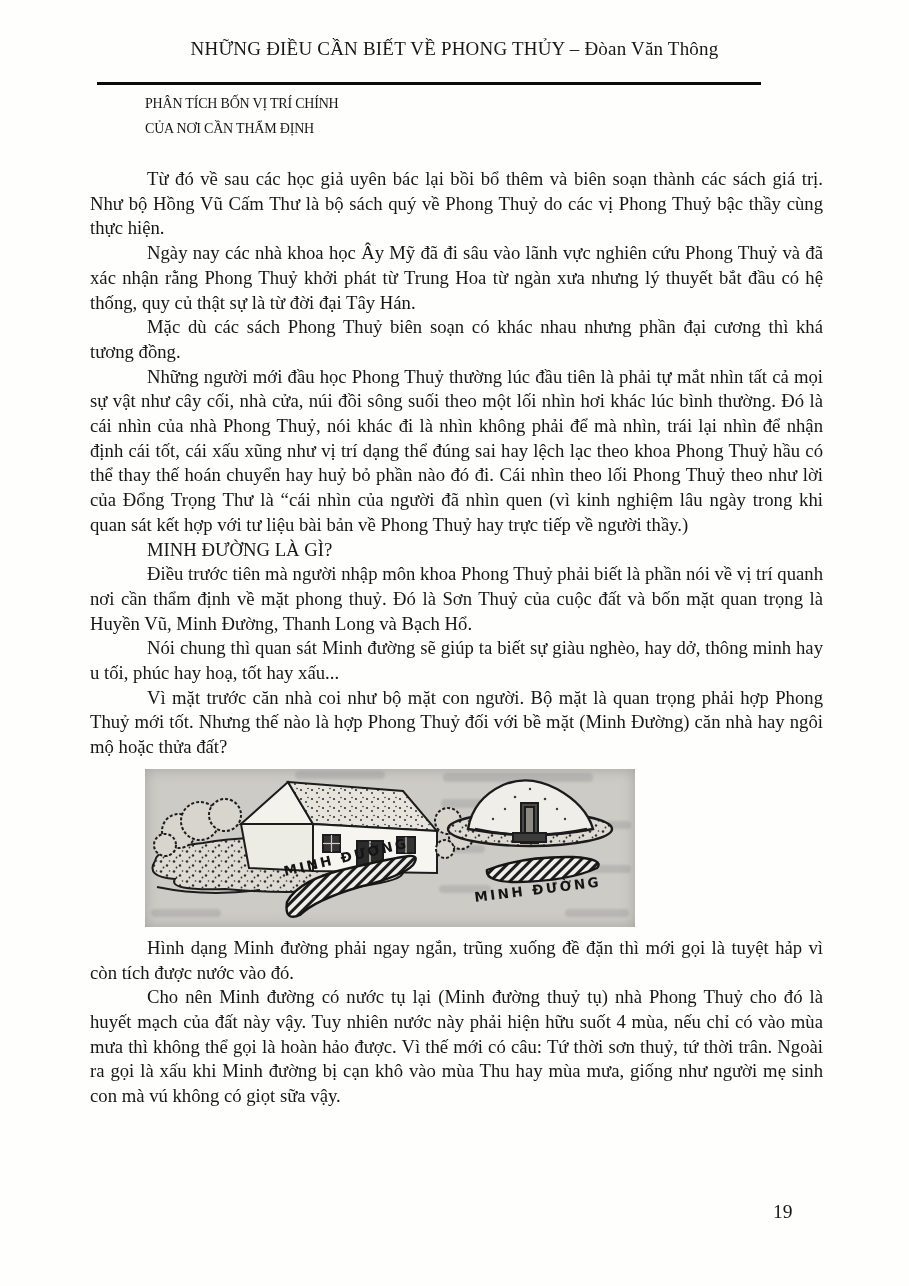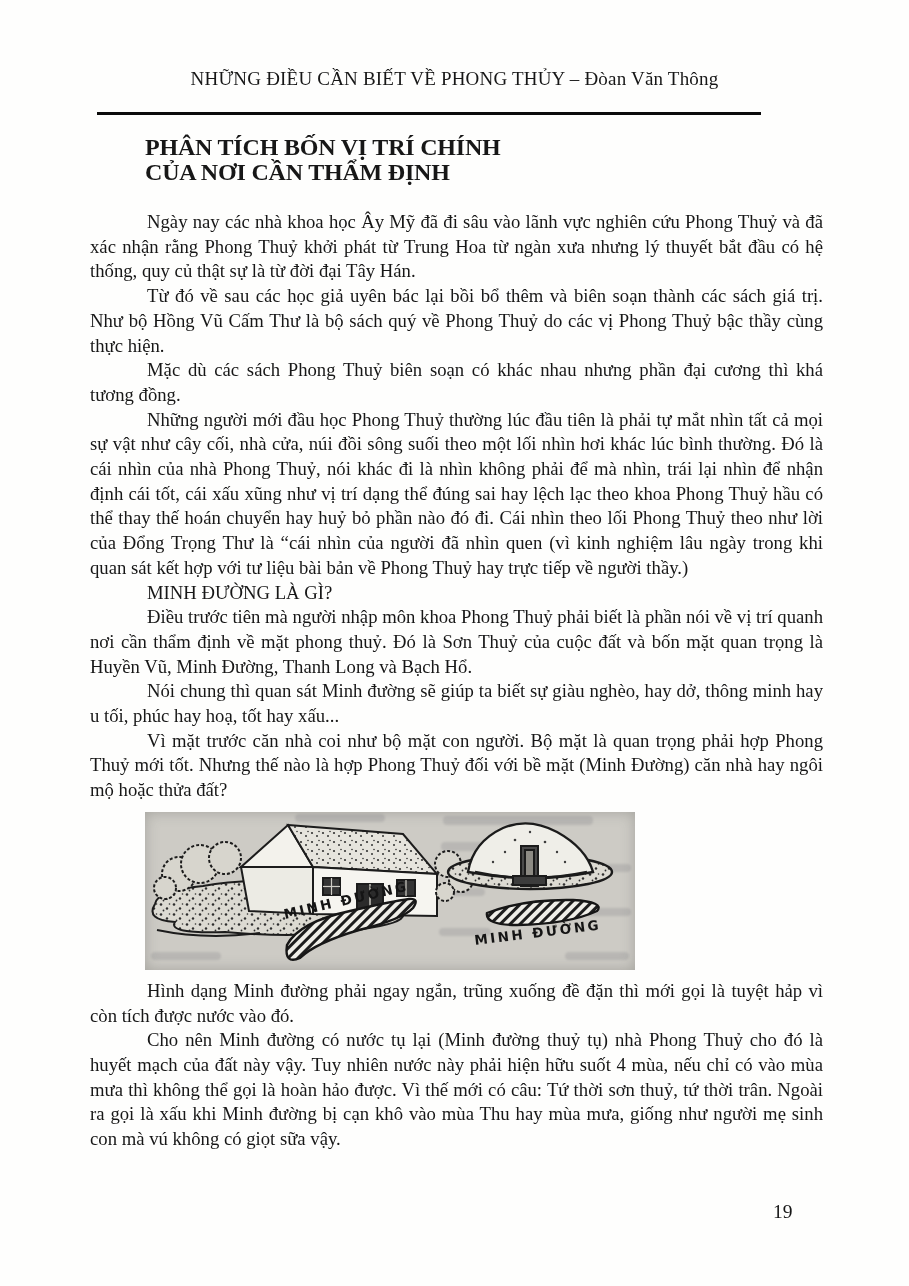--- a/index.html
+++ b/index.html
@@ -6,36 +6,36 @@
   .page{
     position:relative;
     width:909px;height:1286px;
     margin:0 auto;
     background:#fefefd;
     font-family:"Liberation Serif", serif;
     color:#171717;
     overflow:hidden;
   }
   .running-header{
-    padding-top:66px;
+    padding-top:36px;
     text-align:center;
     font-size:19px;
     line-height:25px;
     letter-spacing:.2px;
   }
   .header-rule{
     margin:21px 0 0 97px;
     width:664px;
     border:0;
     border-top:3.4px solid #0b0b0b;
   }
   .section-heading{
-    margin:20px 0 0 145px;
-    font-size:24px;
-    font-weight:bold;
+    margin:7px 0 0 145px;
+    font-size:14px;
+    font-weight:normal;
     line-height:24.5px;
     letter-spacing:-.2px;
   }
   .body-text{
     margin:26px 0 0 90px;
     width:733px;
     font-size:18.7px;
     line-height:24.7px;
     text-align:justify;
     text-justify:inter-word;
@@ -62,22 +62,22 @@
   <div class="running-header">NHỮNG ĐIỀU CẦN BIẾT VỀ PHONG THỦY – Đòan Văn Thông</div>
 
   <hr class="header-rule">
 
   <div class="section-heading">
     <div>PHÂN TÍCH BỐN VỊ TRÍ CHÍNH</div>
     <div>CỦA NƠI CẦN THẨM ĐỊNH</div>
   </div>
 
   <div class="body-text">
+    <p>Từ đó về sau các học giả uyên bác lại bồi bổ thêm và biên soạn thành các sách giá trị. Như bộ Hồng Vũ Cấm Thư là bộ sách quý về Phong Thuỷ do các vị Phong Thuỷ bậc thầy cùng thực hiện.</p>
     <p>Ngày nay các nhà khoa học Ây Mỹ đã đi sâu vào lãnh vực nghiên cứu Phong Thuỷ và đã xác nhận rằng Phong Thuỷ khởi phát từ Trung Hoa từ ngàn xưa nhưng lý thuyết bắt đầu có hệ thống, quy củ thật sự là từ đời đại Tây Hán.</p>
-    <p>Từ đó về sau các học giả uyên bác lại bồi bổ thêm và biên soạn thành các sách giá trị. Như bộ Hồng Vũ Cấm Thư là bộ sách quý về Phong Thuỷ do các vị Phong Thuỷ bậc thầy cùng thực hiện.</p>
     <p>Mặc dù các sách Phong Thuỷ biên soạn có khác nhau nhưng phần đại cương thì khá tương đồng.</p>
     <p>Những người mới đầu học Phong Thuỷ thường lúc đầu tiên là phải tự mắt nhìn tất cả mọi sự vật như cây cối, nhà cửa, núi đồi sông suối theo một lối nhìn hơi khác lúc bình thường. Đó là cái nhìn của nhà Phong Thuỷ, nói khác đi là nhìn không phải để mà nhìn, trái lại nhìn để nhận định cái tốt, cái xấu xũng như vị trí dạng thể đúng sai hay lệch lạc theo khoa Phong Thuỷ hầu có thể thay thế hoán chuyển hay huỷ bỏ phần nào đó đi. Cái nhìn theo lối Phong Thuỷ theo như lời của Đổng Trọng Thư là “cái nhìn của người đã nhìn quen (vì kinh nghiệm lâu ngày trong khi quan sát kết hợp với tư liệu bài bản về Phong Thuỷ hay trực tiếp về người thầy.)</p>
     <p>MINH ĐƯỜNG LÀ GÌ?</p>
     <p>Điều trước tiên mà người nhập môn khoa Phong Thuỷ phải biết là phần nói về vị trí quanh nơi cần thẩm định về mặt phong thuỷ. Đó là Sơn Thuỷ của cuộc đất và bốn mặt quan trọng là Huyền Vũ, Minh Đường, Thanh Long và Bạch Hổ.</p>
     <p>Nói chung thì quan sát Minh đường sẽ giúp ta biết sự giàu nghèo, hay dở, thông minh hay u tối, phúc hay hoạ, tốt hay xấu...</p>
     <p>Vì mặt trước căn nhà coi như bộ mặt con người. Bộ mặt là quan trọng phải hợp Phong Thuỷ mới tốt. Nhưng thế nào là hợp Phong Thuỷ đối với bề mặt (Minh Đường) căn nhà hay ngôi mộ hoặc thửa đất?</p>
 
     <div class="figure-wrap">
       <svg width="490" height="158" viewBox="0 0 490 158">
         <defs>

